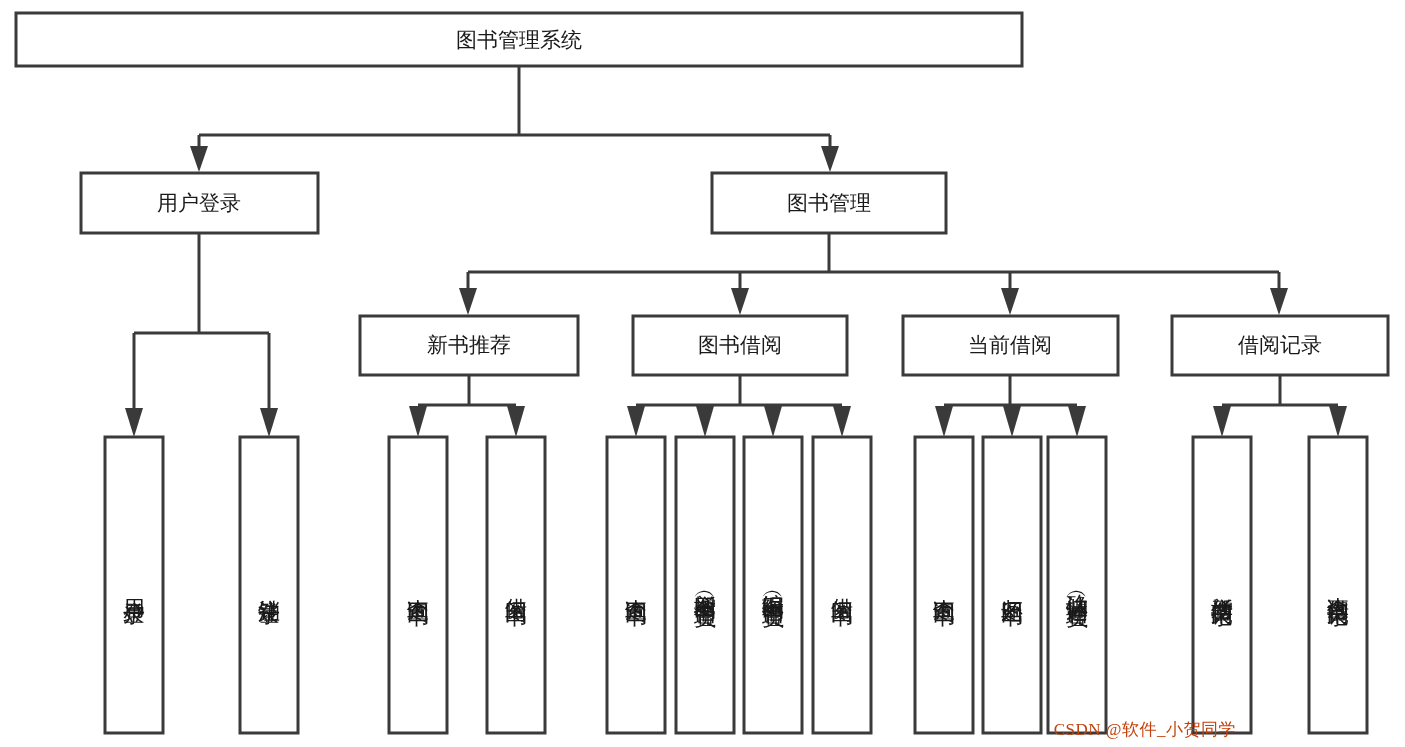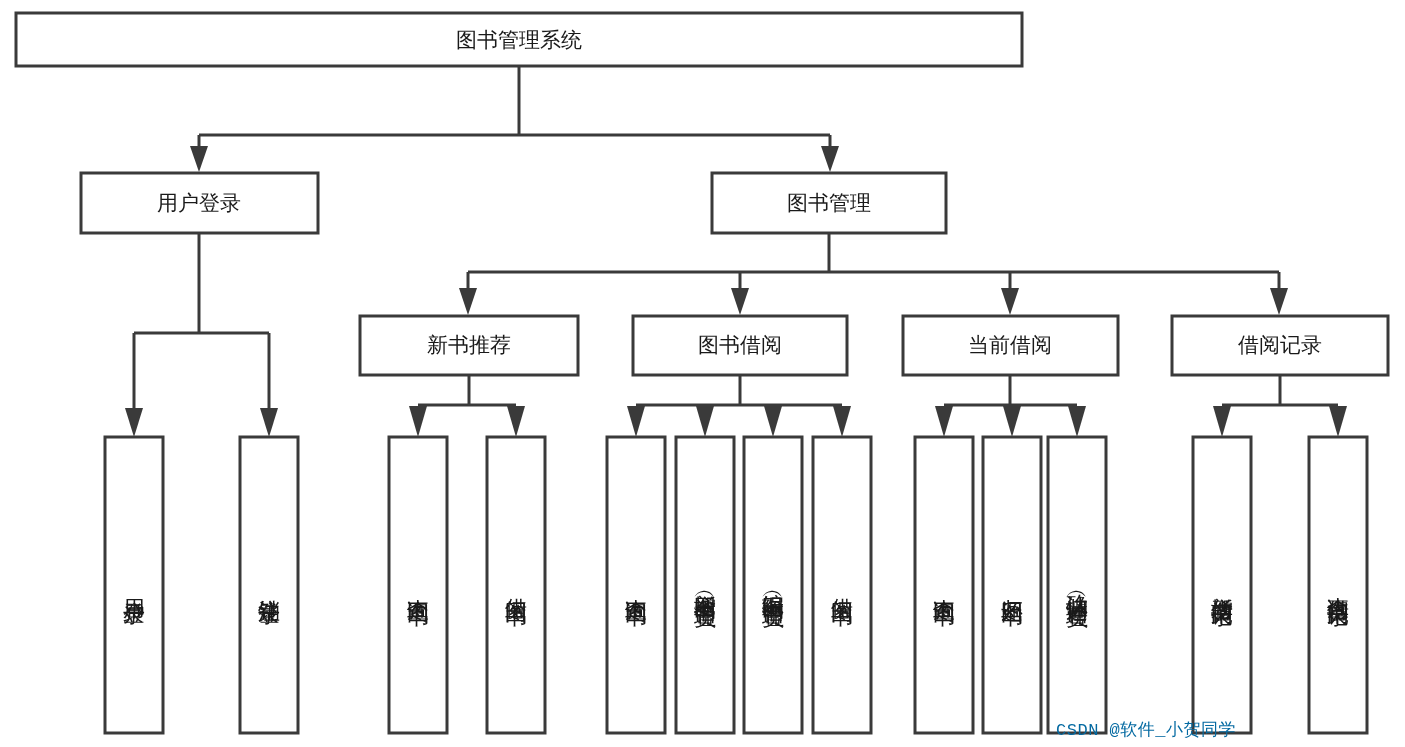--- a/index.html
+++ b/index.html
@@ -52,23 +52,23 @@
     color: #1a1a1a;
     letter-spacing: 2px;
     text-align: center;
     white-space: nowrap;
     pointer-events: none;
   }
   .watermark {
     position: absolute;
     right: 6px;
     bottom: 6px;
-    font-family: Liberation Mono, monospace;
+    font-family: Liberation Serif, serif;
     font-size: 17px;
-    color: #0369a1;
+    color: #c2410c;
     letter-spacing: 0.5px;
     user-select: none;
   }
 </style>
 </head>
 <body>
 
 <div id="diagram-root">
 
   <svg width="1405" height="747" viewBox="0 0 1405 747">

